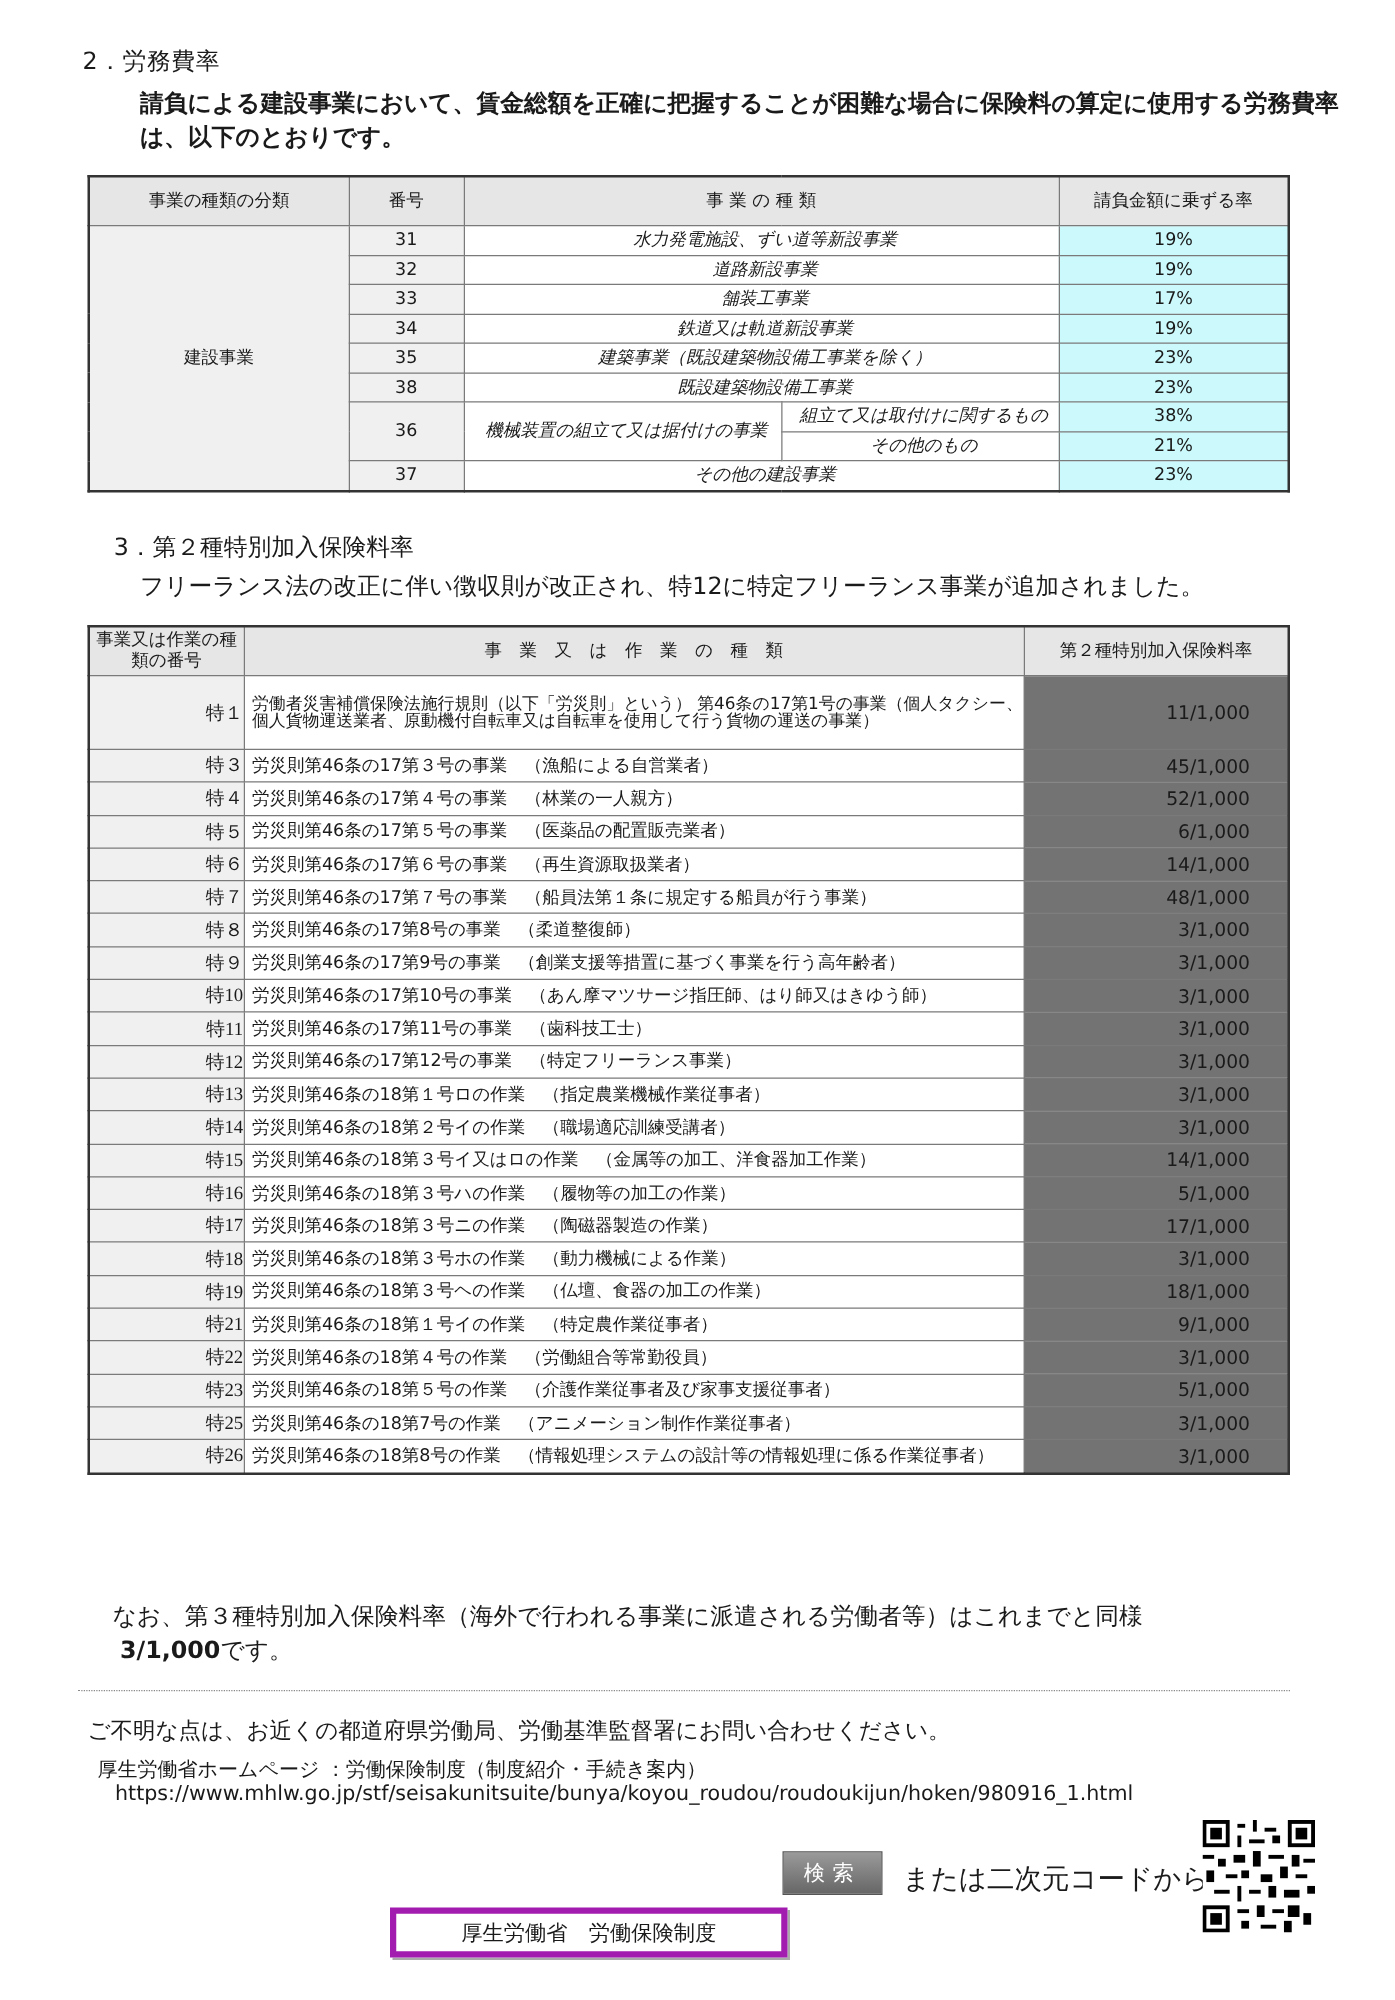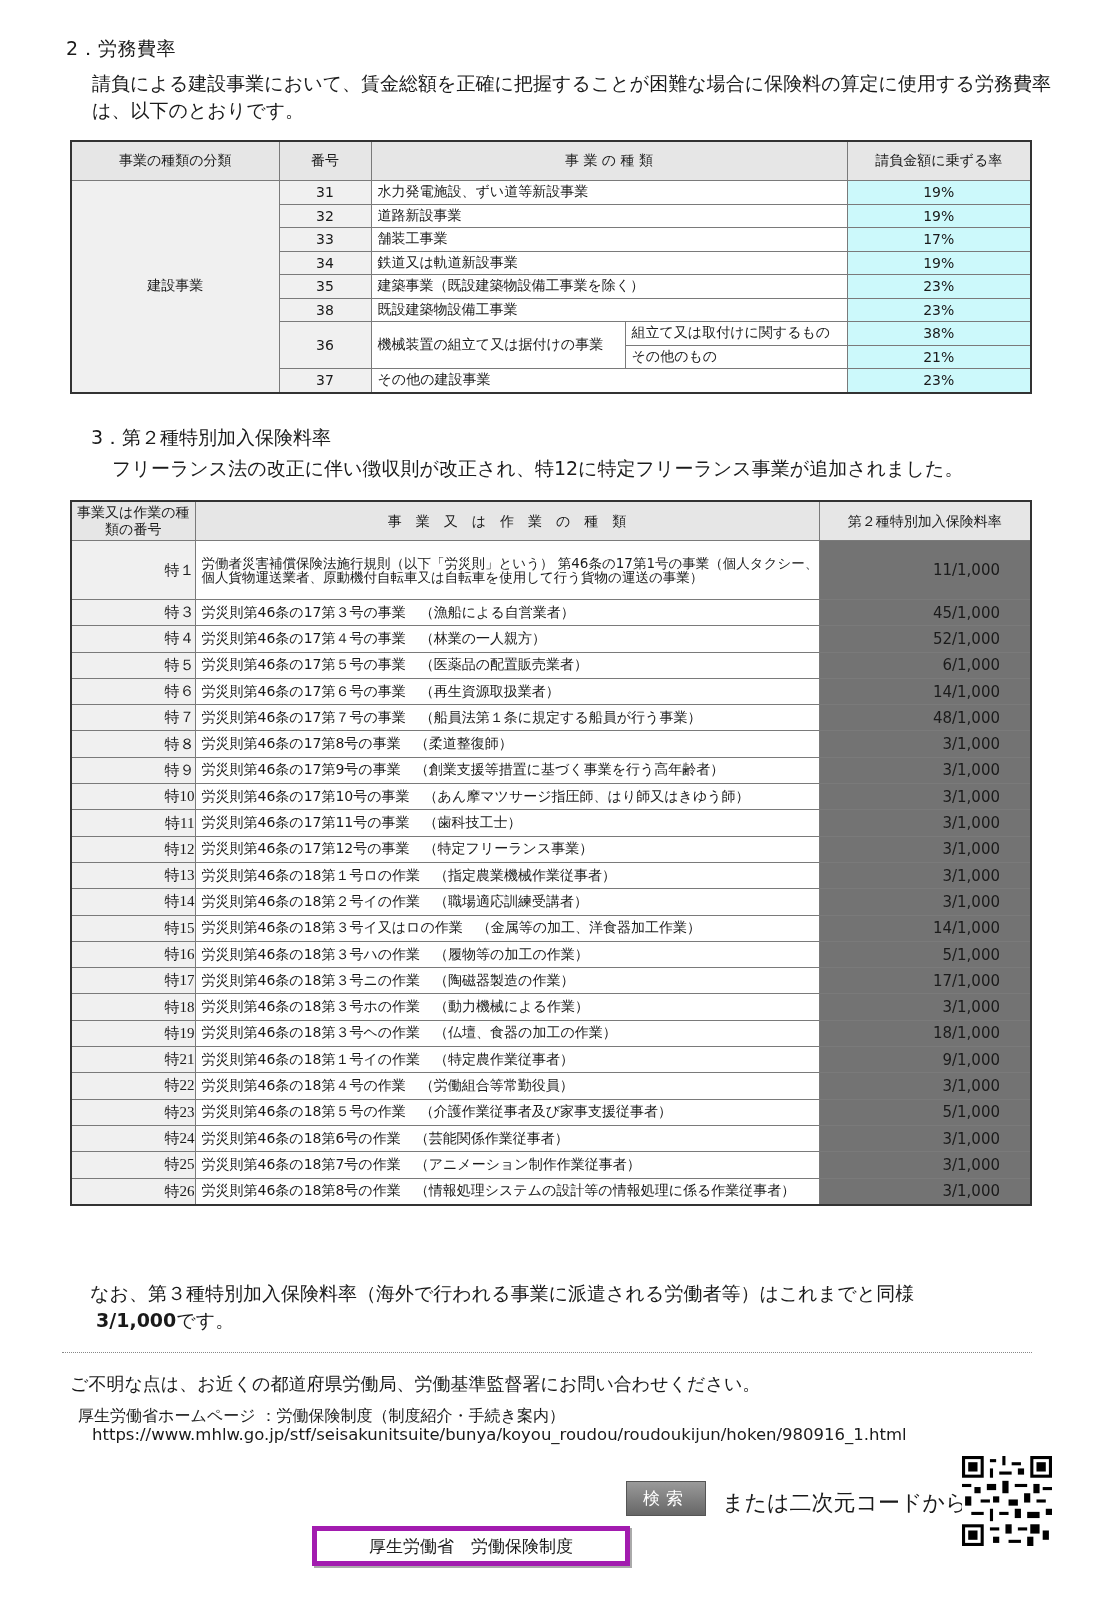--- a/index.html
+++ b/index.html
@@ -2,31 +2,31 @@
 <html><head>
 <meta charset="utf-8">
 <style>
   html, body { margin: 0; padding: 0; background: #ffffff; }
   body {
     width: 1116px; height: 1600px; position: relative; overflow: hidden;
     font-family: "DejaVu Sans", "Liberation Sans", sans-serif; color: #1a1a1a;
   }
   .abs { position: absolute; }
   .h2 { left: 66px; top: 36px; font-size: 19px; letter-spacing: 0.5px; }
-  .p1 { left: 92px; top: 70px; font-size: 19px; line-height: 27px; width: 960px; }
+  .p1 { left: 112px; top: 70px; font-size: 19px; line-height: 27px; width: 960px; font-weight: bold; }
   .h3 { left: 91px; top: 425px; font-size: 19px; }
   .p2 { left: 112px; top: 456px; font-size: 19px; white-space: nowrap; }
 
   table { border-collapse: collapse; table-layout: fixed; }
   td, th { border: 1px solid #7a7a7a; padding: 0; font-weight: normal; }
   .t1 { left: 70px; top: 140px; width: 960px; border: 2px solid #333; }
   .t1 th { background: #e6e6e6; height: 38px; font-size: 14px; }
   .t1 td { height: 22.5px; font-size: 14px; }
   .gray { background: #f0f0f0; text-align: center; }
-  .white { background: #ffffff; padding-left: 6px !important; text-align: left; }
+  .white { background: #ffffff; padding-left: 6px !important; text-align: center; font-style: italic; }
   .cyan { background: #ccf9fb; text-align: center; }
 
   .t2 { left: 70px; top: 500px; width: 960px; border: 2px solid #333; }
   .t2 th { background: #e6e6e6; height: 38px; font-size: 14px; line-height: 17px; }
   .t2 td { height: 25.3px; font-size: 14px; }
   .t2 td.cyanr { background: #737373; text-align: right; padding-right: 30px; font-size: 15px; }
   .t2 td.num { background: #f0f0f0; text-align: right; font-size: 15px; font-family: Liberation Serif, serif; }
   .t2 td.desc { background: #fff; padding-left: 6px; text-align: left; white-space: pre; }
   .t2 tr.tall td { height: 58px; }
   .t2 td.desc.multi { white-space: normal; line-height: 14px; font-size: 13.5px; }
@@ -231,25 +231,20 @@
       </tr>
       <tr class="">
         <td class="num">特22</td>
         <td class="desc">労災則第46条の18第４号の作業　（労働組合等常勤役員）</td>
         <td class="cyanr">3/1,000</td>
       </tr>
       <tr class="">
         <td class="num">特23</td>
         <td class="desc">労災則第46条の18第５号の作業　（介護作業従事者及び家事支援従事者）</td>
         <td class="cyanr">5/1,000</td>
-      </tr>
-      <tr class="">
-        <td class="num">特24</td>
-        <td class="desc">労災則第46条の18第6号の作業　（芸能関係作業従事者）</td>
-        <td class="cyanr">3/1,000</td>
       </tr>
       <tr class="">
         <td class="num">特25</td>
         <td class="desc">労災則第46条の18第7号の作業　（アニメーション制作作業従事者）</td>
         <td class="cyanr">3/1,000</td>
       </tr>
       <tr class="">
         <td class="num">特26</td>
         <td class="desc">労災則第46条の18第8号の作業　（情報処理システムの設計等の情報処理に係る作業従事者）</td>
         <td class="cyanr">3/1,000</td>

